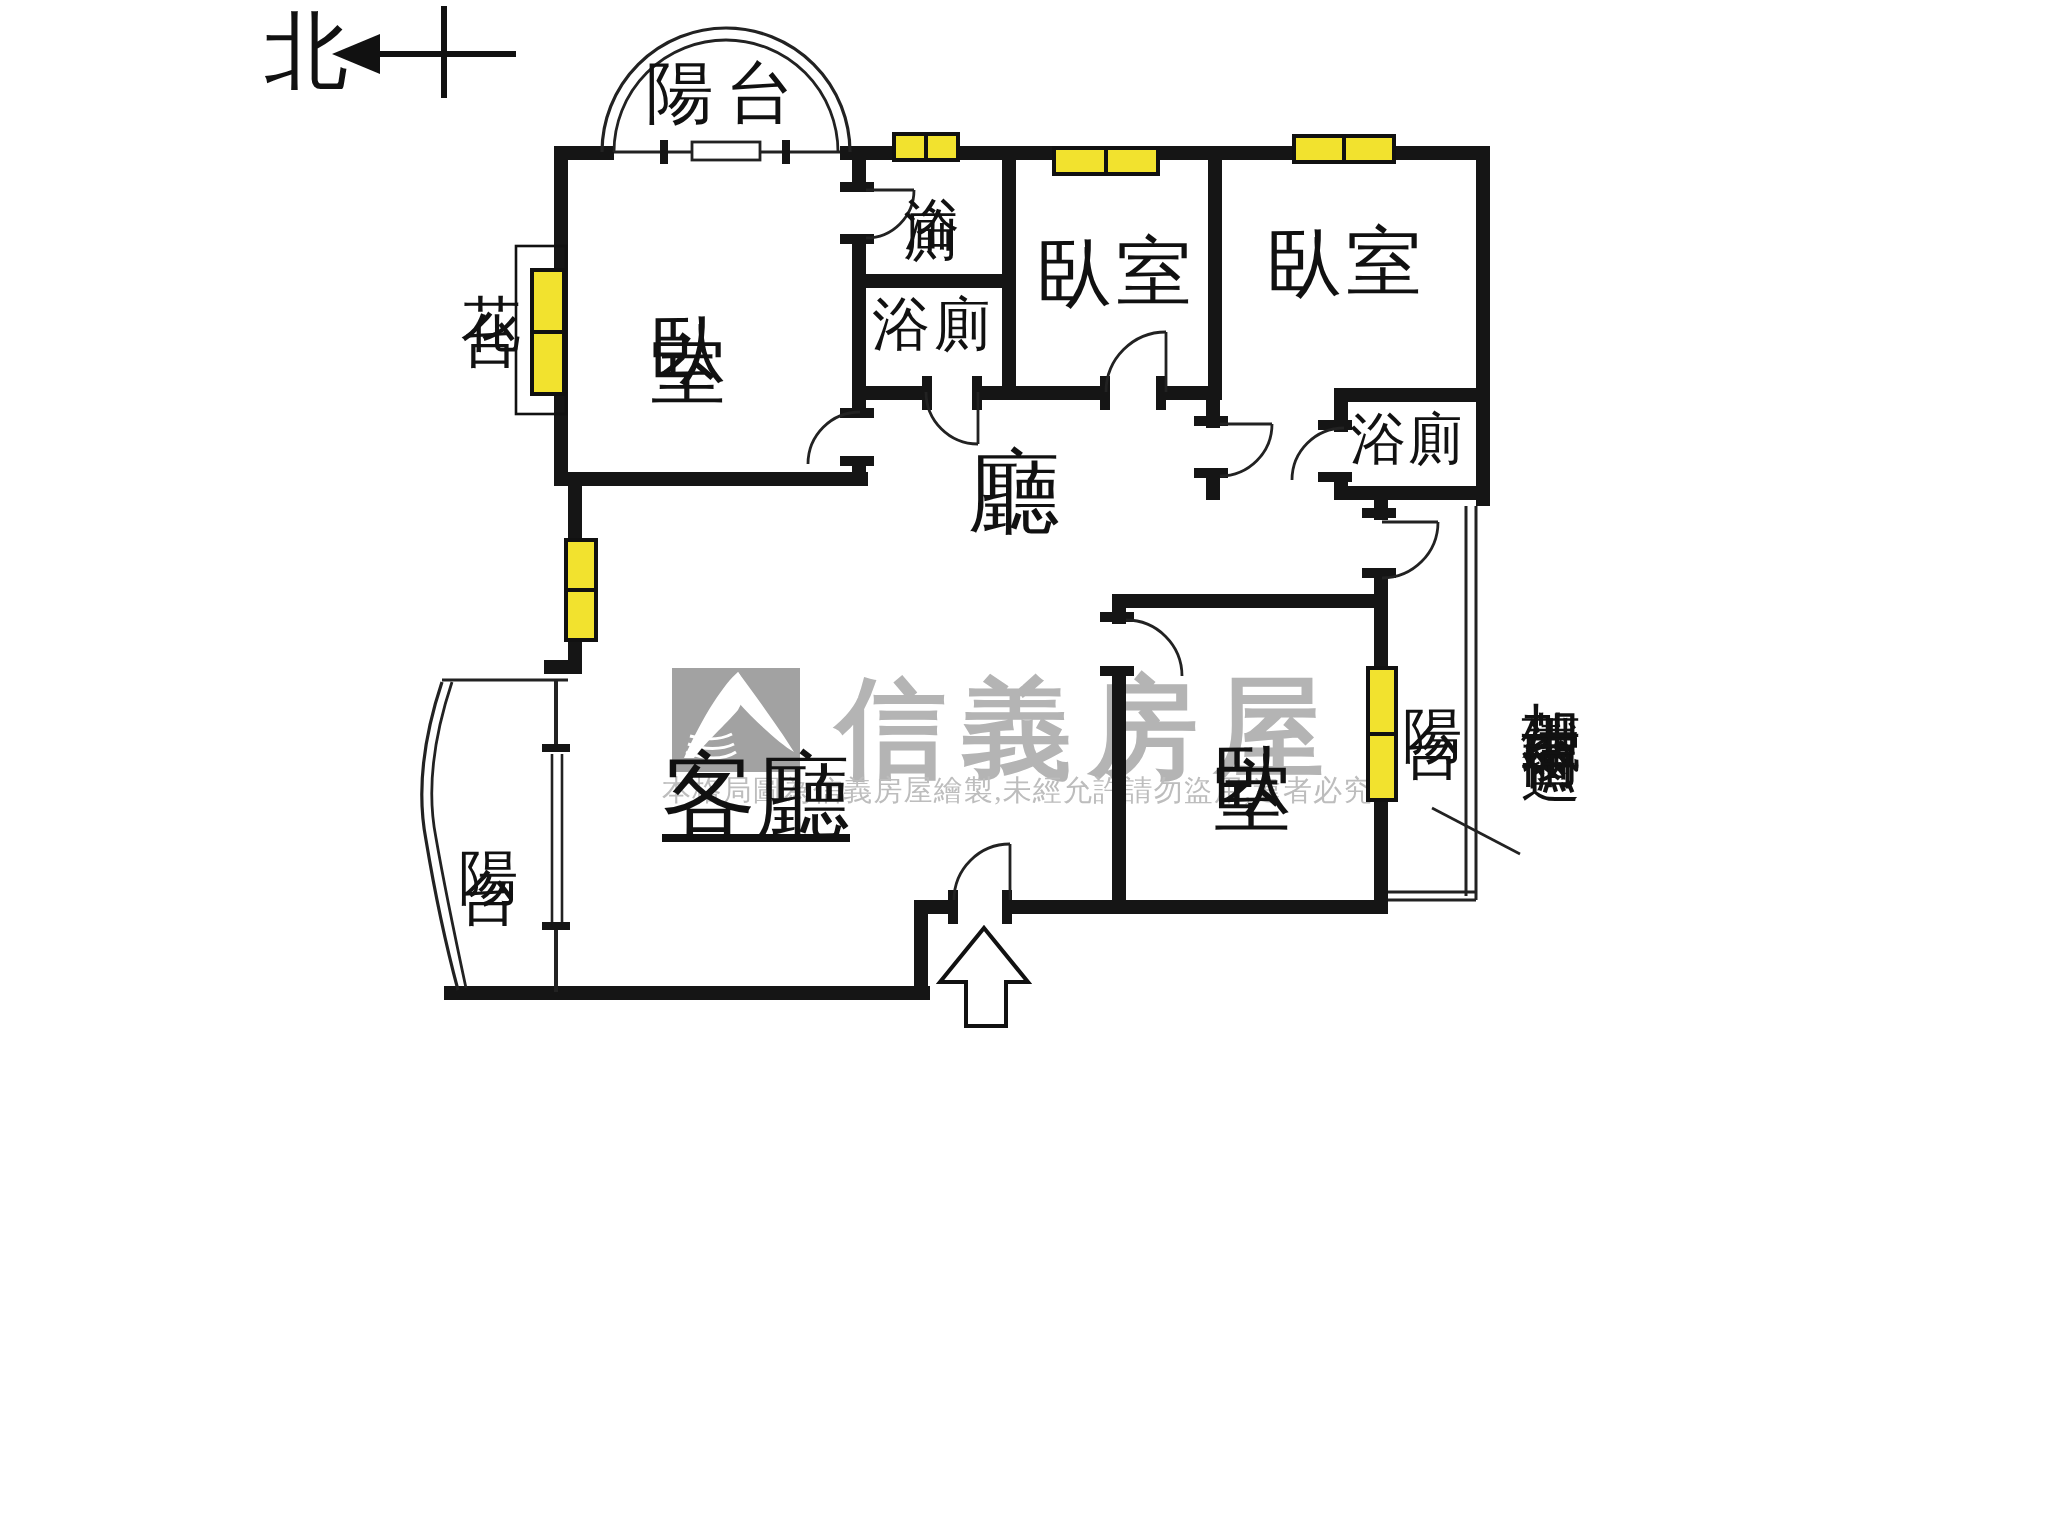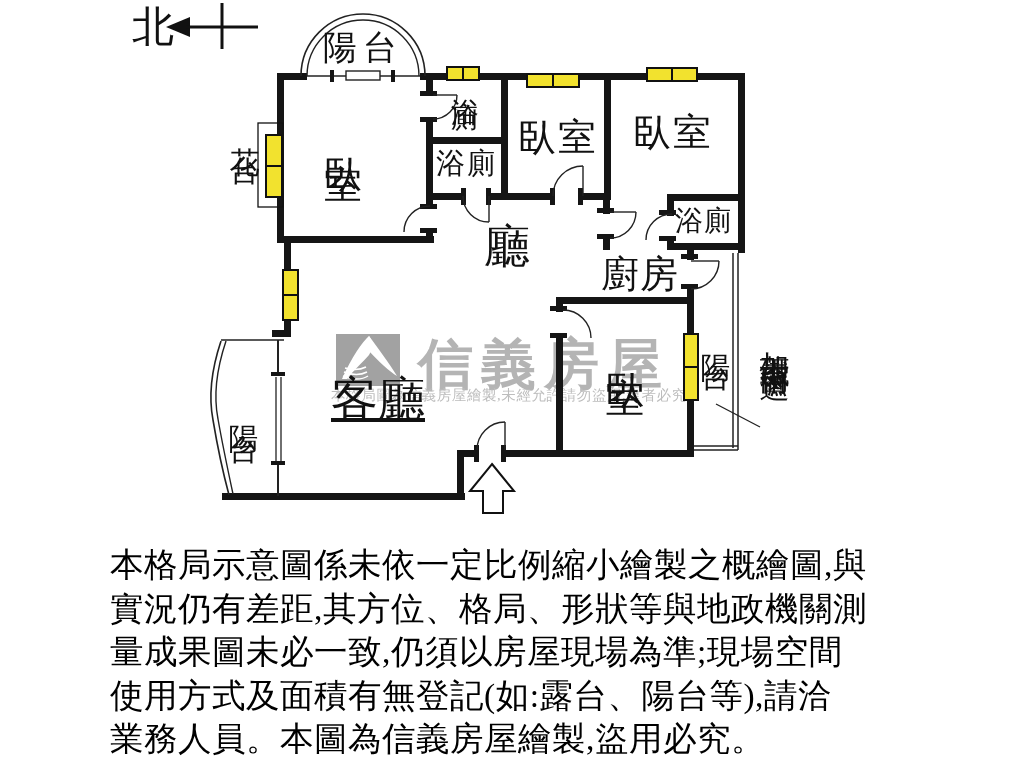--- a/index.html
+++ b/index.html
@@ -169,26 +169,20 @@
   <div class="lbl" style="left:132px;top:5px;font-size:42px;">北</div>
   <div class="lbl" style="left:323px;top:30px;font-size:34px;letter-spacing:6px;">陽台</div>
   <div class="lbl vert" style="left:322px;top:128px;font-size:38px;letter-spacing:5px;">臥室</div>
   <div class="lbl vert" style="left:228px;top:123px;font-size:30px;letter-spacing:8px;">花台</div>
   <div class="lbl vert" style="left:449px;top:76px;font-size:28px;letter-spacing:3px;">浴廁</div>
   <div class="lbl" style="left:436px;top:148px;font-size:29px;letter-spacing:2px;">浴廁</div>
   <div class="lbl" style="left:518px;top:117px;font-size:38px;letter-spacing:2px;">臥室</div>
   <div class="lbl" style="left:633px;top:112px;font-size:38px;letter-spacing:2px;">臥室</div>
   <div class="lbl" style="left:675px;top:206px;font-size:28px;letter-spacing:1px;">浴廁</div>
   <div class="lbl" style="left:484px;top:222px;font-size:46px;">廳</div>
-  <div class="lbl" style="left:601px;top:254px;font-size:38px;letter-spacing:1px;">廚房</div>
   <div class="lbl" style="left:331px;top:374px;font-size:47px;text-decoration:underline;">客廳</div>
   <div class="lbl vert" style="left:604px;top:342px;font-size:39px;letter-spacing:3px;">臥室</div>
   <div class="lbl vert" style="left:227px;top:402px;font-size:30px;letter-spacing:8px;">陽台</div>
   <div class="lbl vert" style="left:699px;top:331px;font-size:30px;letter-spacing:6px;">陽台</div>
   <div class="lbl vert" style="left:758px;top:327px;font-size:30px;letter-spacing:4px;">加蓋鐵窗雨遮</div>
 
-  <div id="disclaimer">本格局示意圖係未依一定比例縮小繪製之概繪圖,與
-實況仍有差距,其方位、格局、形狀等與地政機關測
-量成果圖未必一致,仍須以房屋現場為準;現場空間
-使用方式及面積有無登記(如:露台、陽台等),請洽
-業務人員。本圖為信義房屋繪製,盜用必究。</div>
 
 </div>
 
 </body></html>

